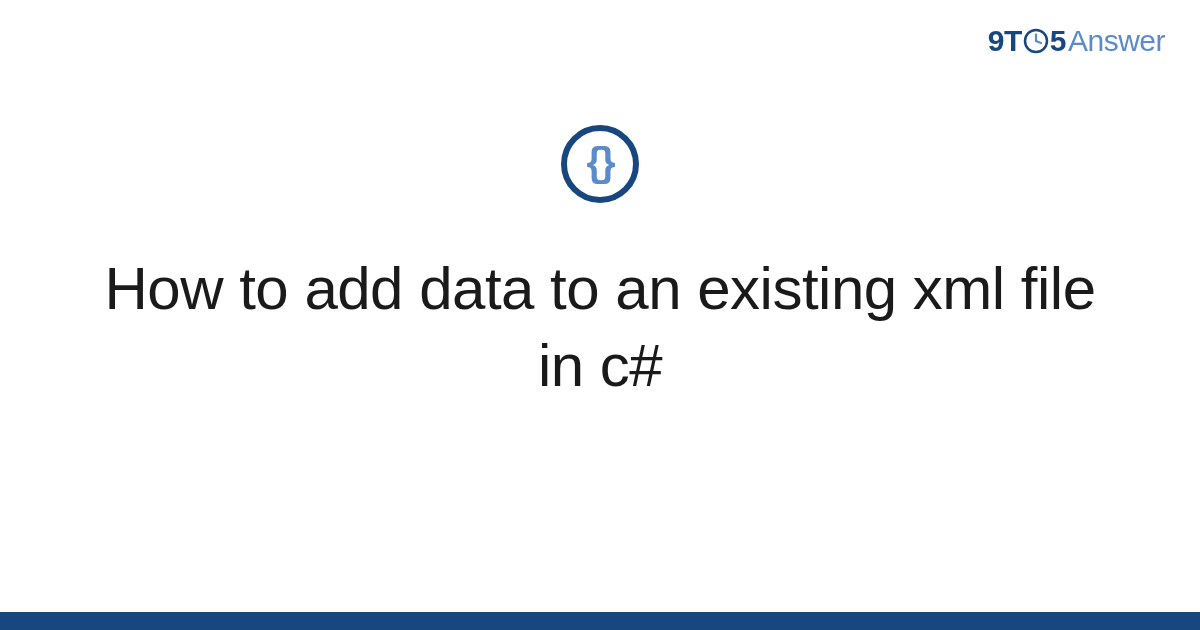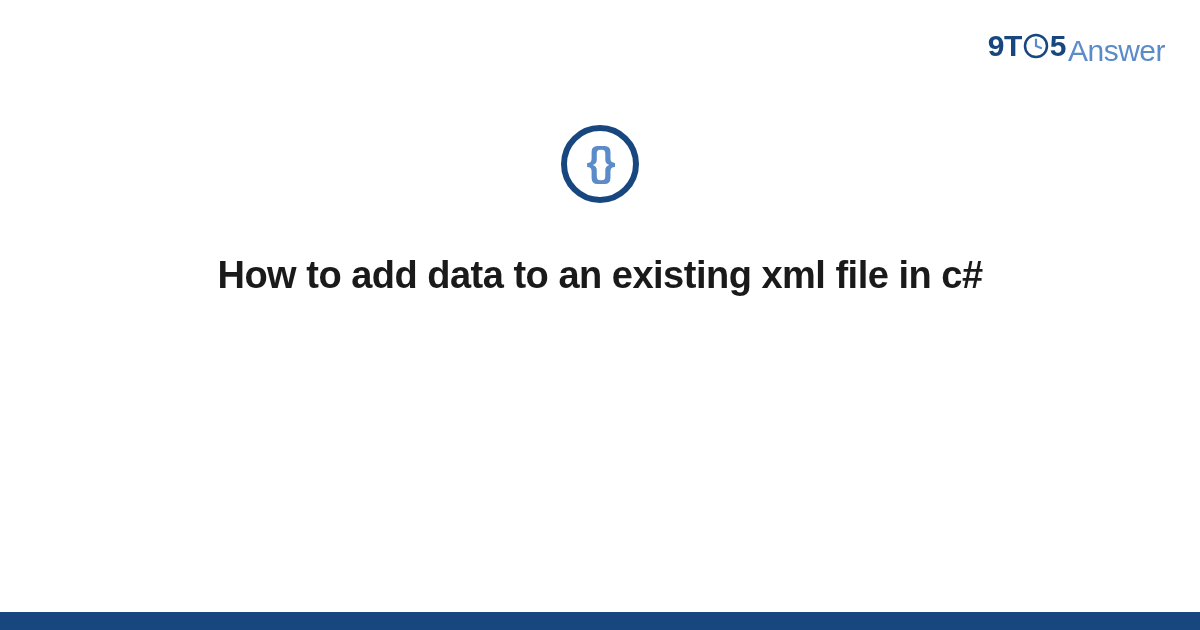--- a/index.html
+++ b/index.html
@@ -40,21 +40,20 @@
       margin: 0 1px;
     }
     .brand-five {
       color: #17477e;
       font-weight: 700;
     }
     .brand-answer {
       color: #5b8bc9;
       font-weight: 400;
       margin-left: 2px;
-      margin-top: 10px;
     }
     .center-content {
       position: absolute;
       top: 125px;
       left: 0;
       right: 0;
       display: flex;
       flex-direction: column;
       align-items: center;
     }
@@ -77,22 +76,22 @@
       line-height: 1;
       display: flex;
       align-items: center;
       transform: translateY(-2px);
     }
     .code-braces .brace-left,
     .code-braces .brace-right {
       display: inline-block;
     }
     .page-title {
-      font-size: 38px;
-      font-weight: 700;
+      font-size: 60px;
+      font-weight: 400;
       color: #1a1a1a;
       text-align: center;
       line-height: 1.28;
       max-width: 1050px;
       letter-spacing: -0.5px;
     }
     .bottom-bar {
       position: absolute;
       bottom: 0;
       left: 0;

